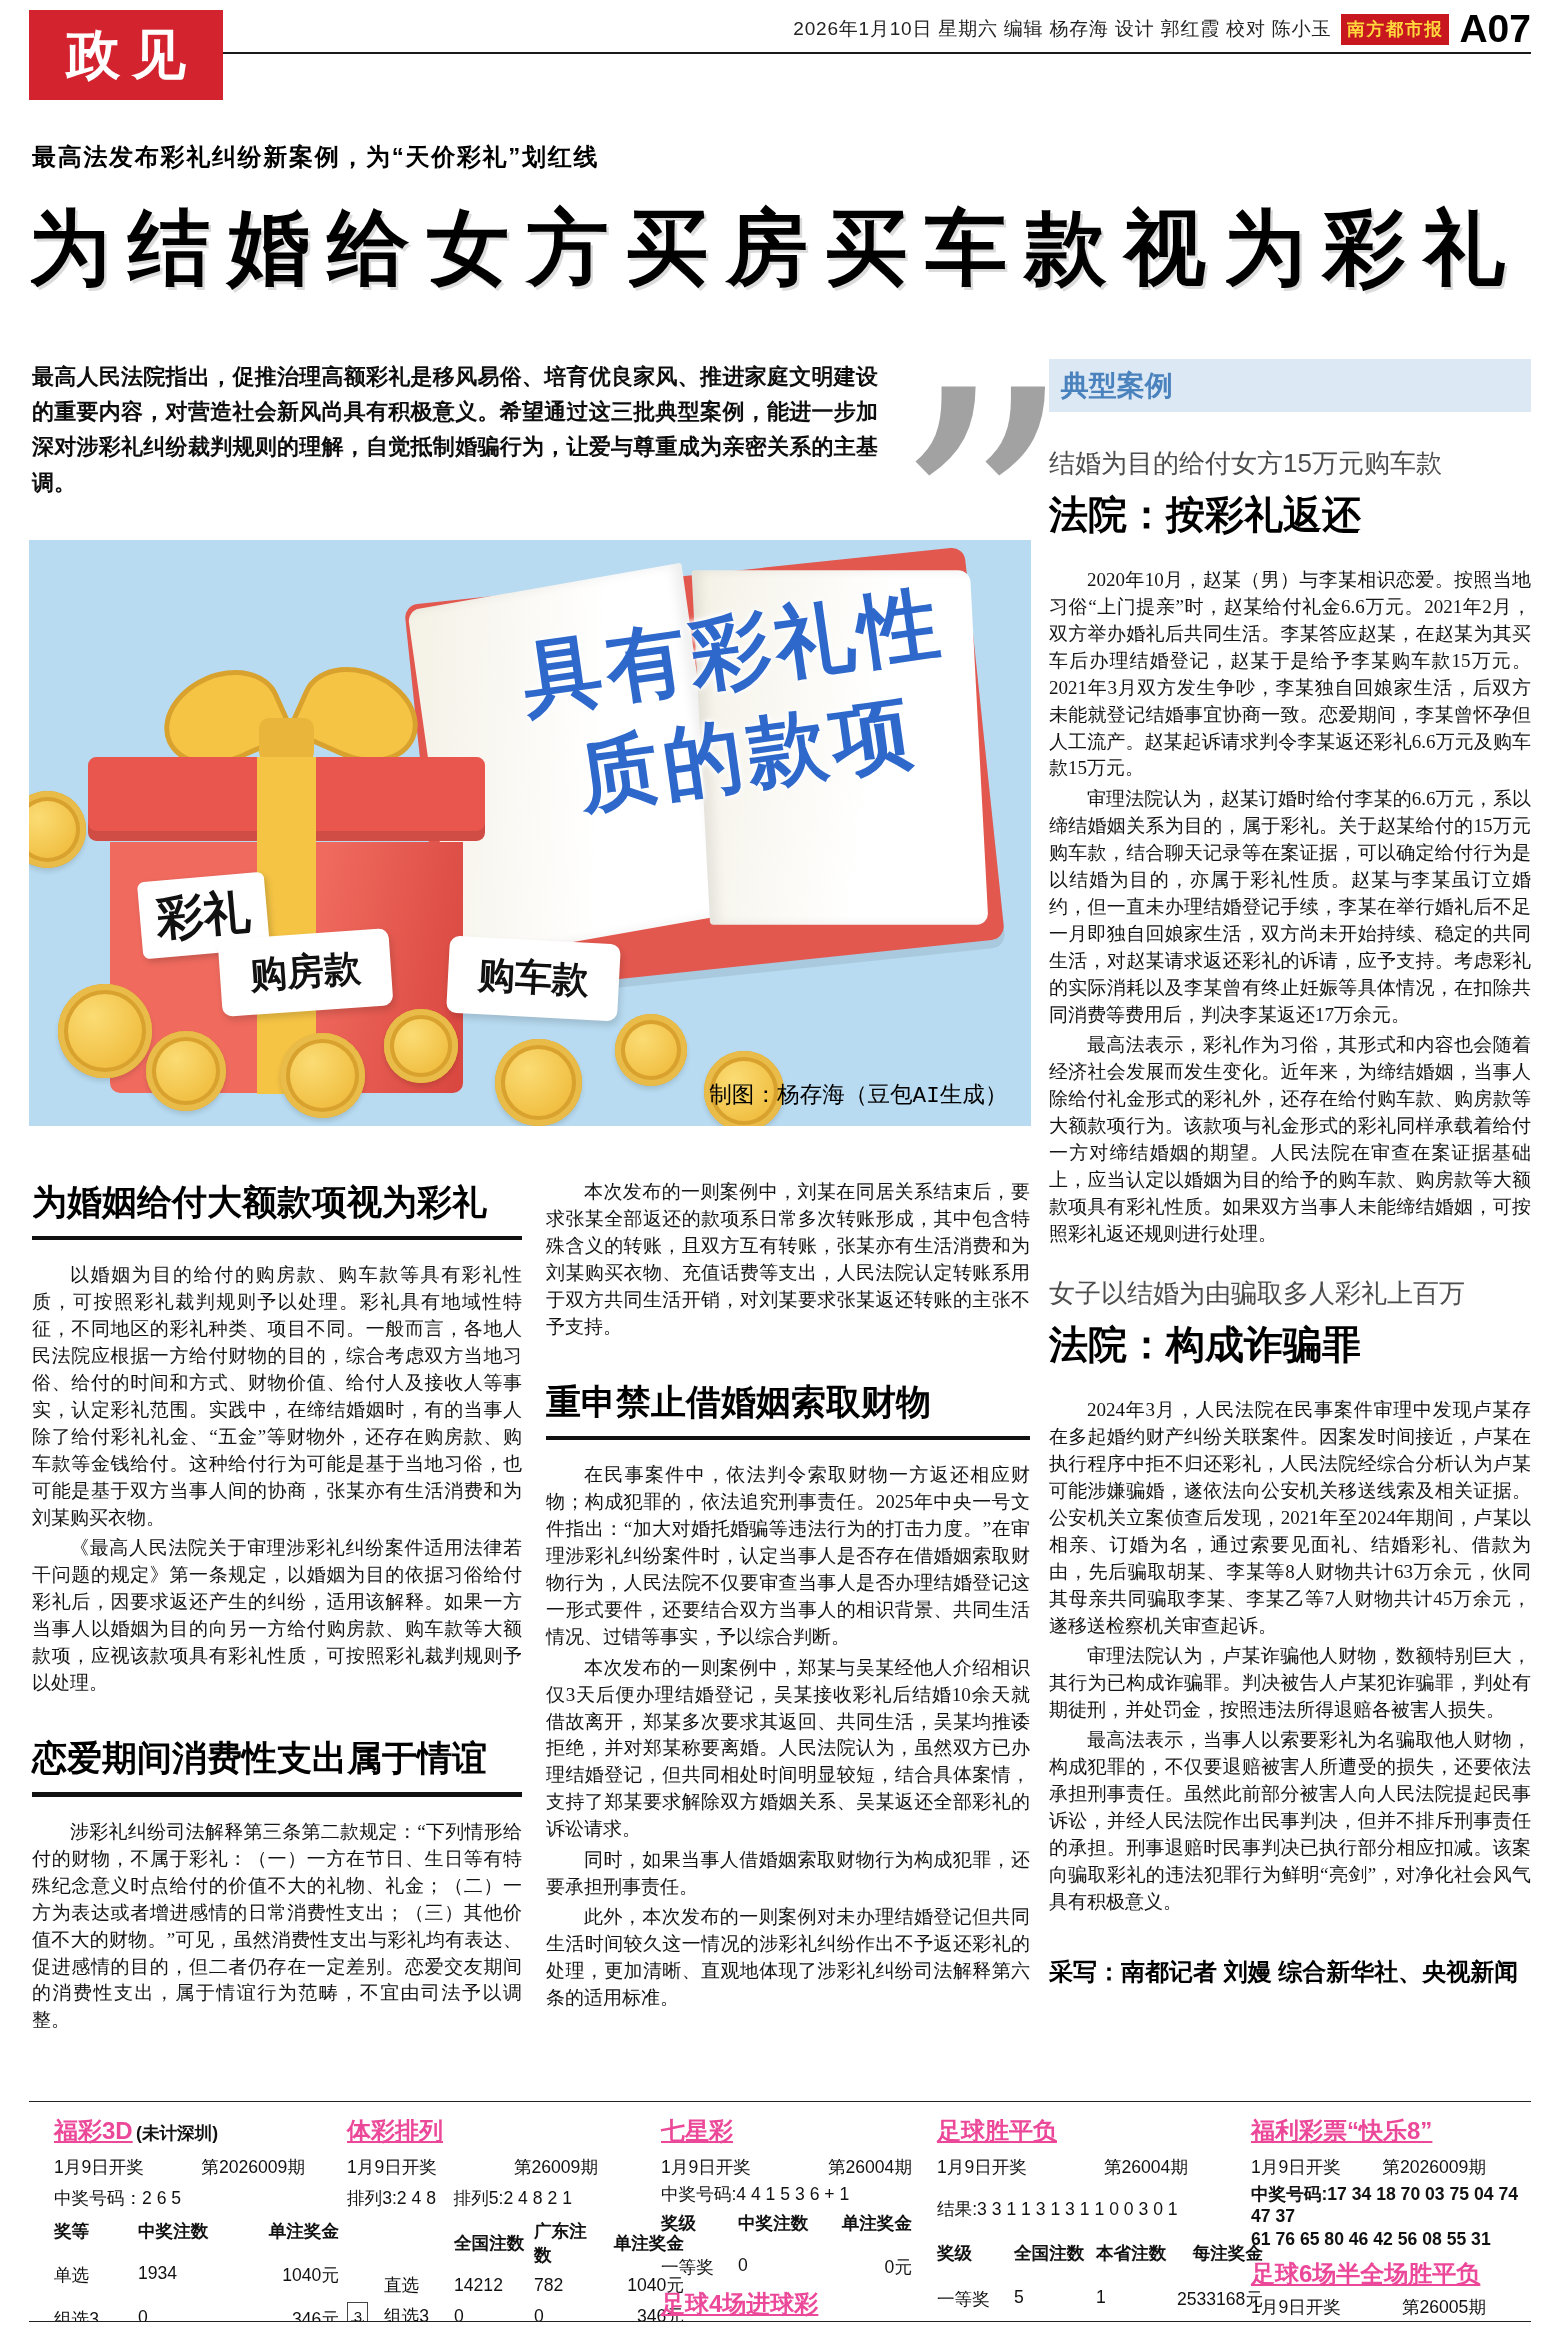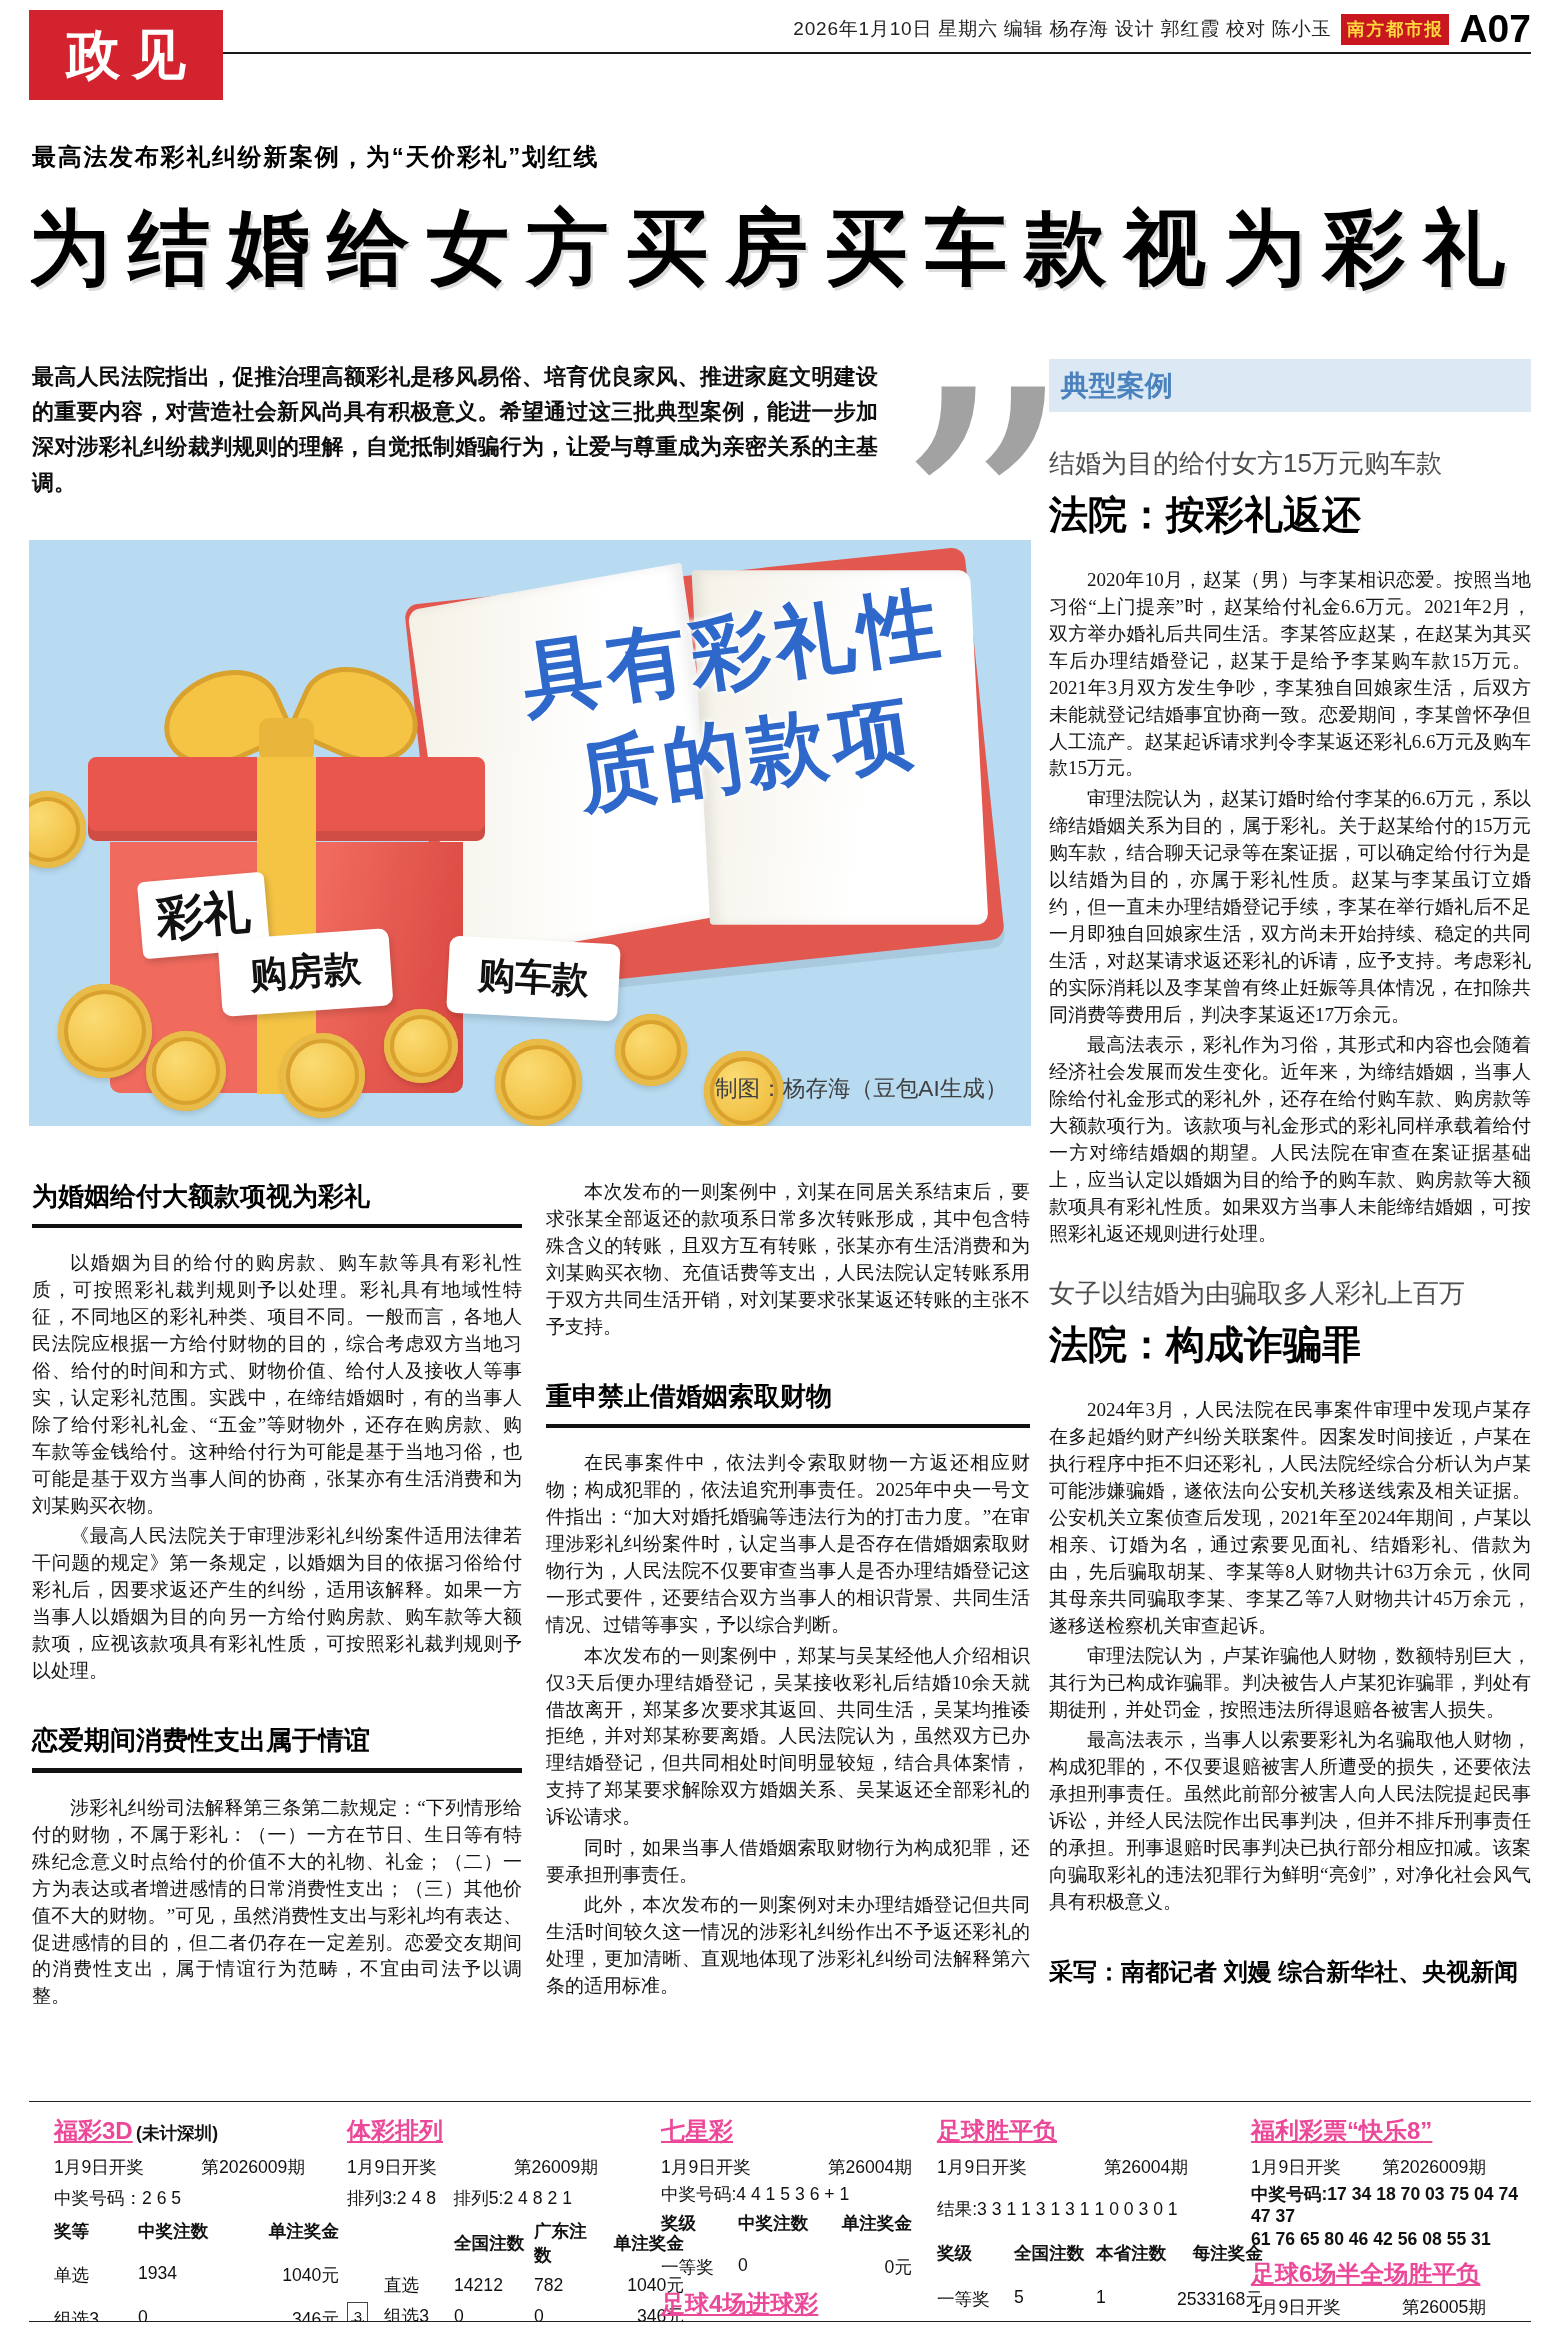--- a/index.html
+++ b/index.html
@@ -49,26 +49,26 @@
   .gift-ribbon{position:absolute;left:169px;top:116px;width:59px;height:337px;background:#f5c445;}
   .gift-label{position:absolute;left:52px;top:236px;width:127px;height:77px;background:#fff;border-radius:6.7px;
               transform:rotate(-5deg);display:flex;align-items:center;justify-content:center;
               font-size:47px;font-weight:900;color:#111;box-shadow:2.5px 3.4px 5.9px rgba(0,0,0,.18);}
   .tag{position:absolute;background:#fff;border-radius:10px;padding:13.4px 30px;font-size:37px;font-weight:800;
        color:#111;box-shadow:1.7px 4.2px 7.5px rgba(0,0,0,.15);}
   .tag1{left:191px;top:394px;transform:rotate(-4deg);}
   .tag2{left:419px;top:400px;transform:rotate(3deg);}
   .coin{position:absolute;border-radius:50%;background:radial-gradient(circle at 38% 35%,#fbdc74,#f1c044 60%,#dca32f);
         box-shadow:inset 0 0 0 5.9px #e9bc49,inset 0 0 0 10px #d9a22e,0 3.4px 5px rgba(0,0,0,.12);}
-  .illo-caption{position:absolute;right:23.5px;bottom:22px;font-size:22.6px;color:#404040;}
+  .illo-caption{position:absolute;right:23.5px;bottom:16px;font-size:22.6px;color:#000000;font-family:Liberation Mono, monospace;}
   
   .col{position:absolute;text-align:justify;}
   .col p{margin:0 0 3.4px 0;font-family:"Liberation Serif",serif;font-size:19px;line-height:1.42;color:#141414;
          text-indent:2em;}
-  .sec-head{font-size:26px;font-weight:800;color:#000;margin:0 0 10px 0;}
+  .sec-head{font-size:35px;font-weight:800;color:#000;margin:0 0 10px 0;}
   .sec-rule{height:4.2px;background:#111;margin:0 0 22px 0;}
   .sec-gap{height:35px;}
   .col-left{left:32px;top:1179px;width:490px;}
   .col-mid{left:546px;top:1179px;width:484px;}
   .col-right{left:1049px;top:359px;width:482px;}
   .case-bar{background:#dce9f5;color:#4a82bd;font-size:28px;font-weight:800;padding:7.5px 11.7px;margin-bottom:34px;}
   .case-kicker{font-size:26px;color:#4d4d4d;margin:28.5px 0 6.7px 0;font-weight:400;}
   .case-title{font-size:39px;font-weight:900;color:#000;margin:0 0 25px 0;}
   .byline{font-size:24px;font-weight:700;margin-top:40px;color:#000;}
   

